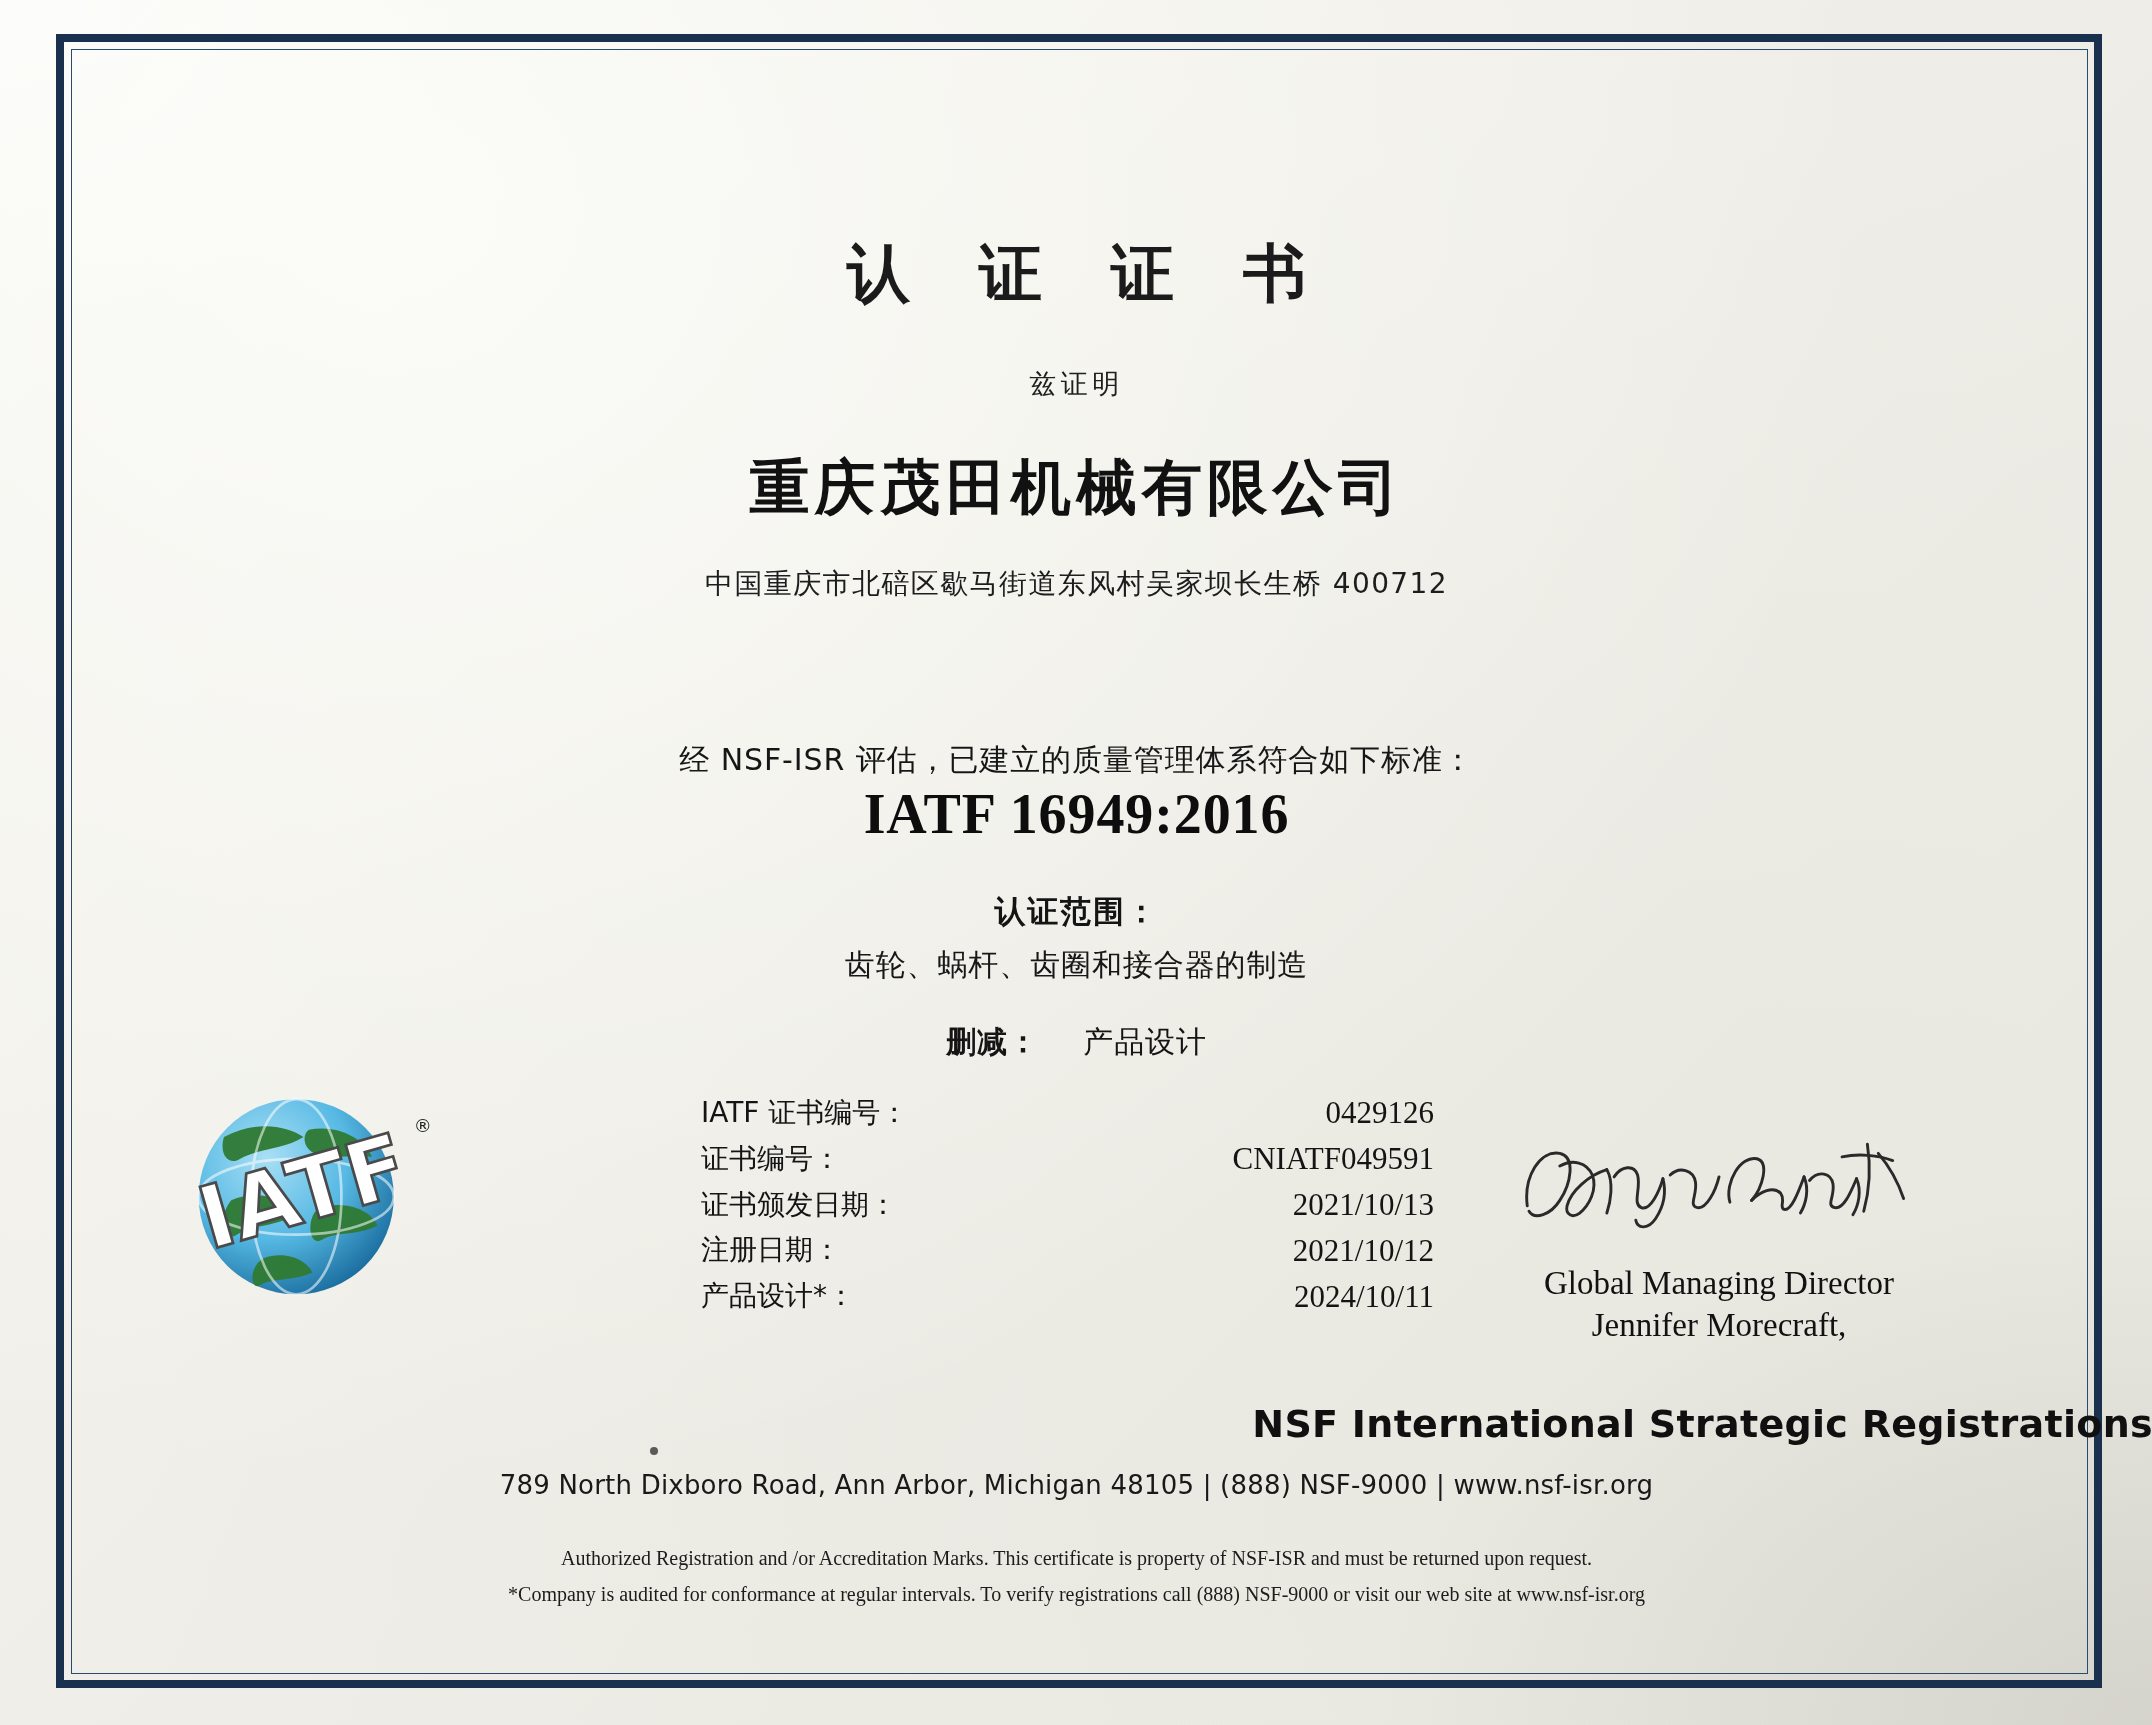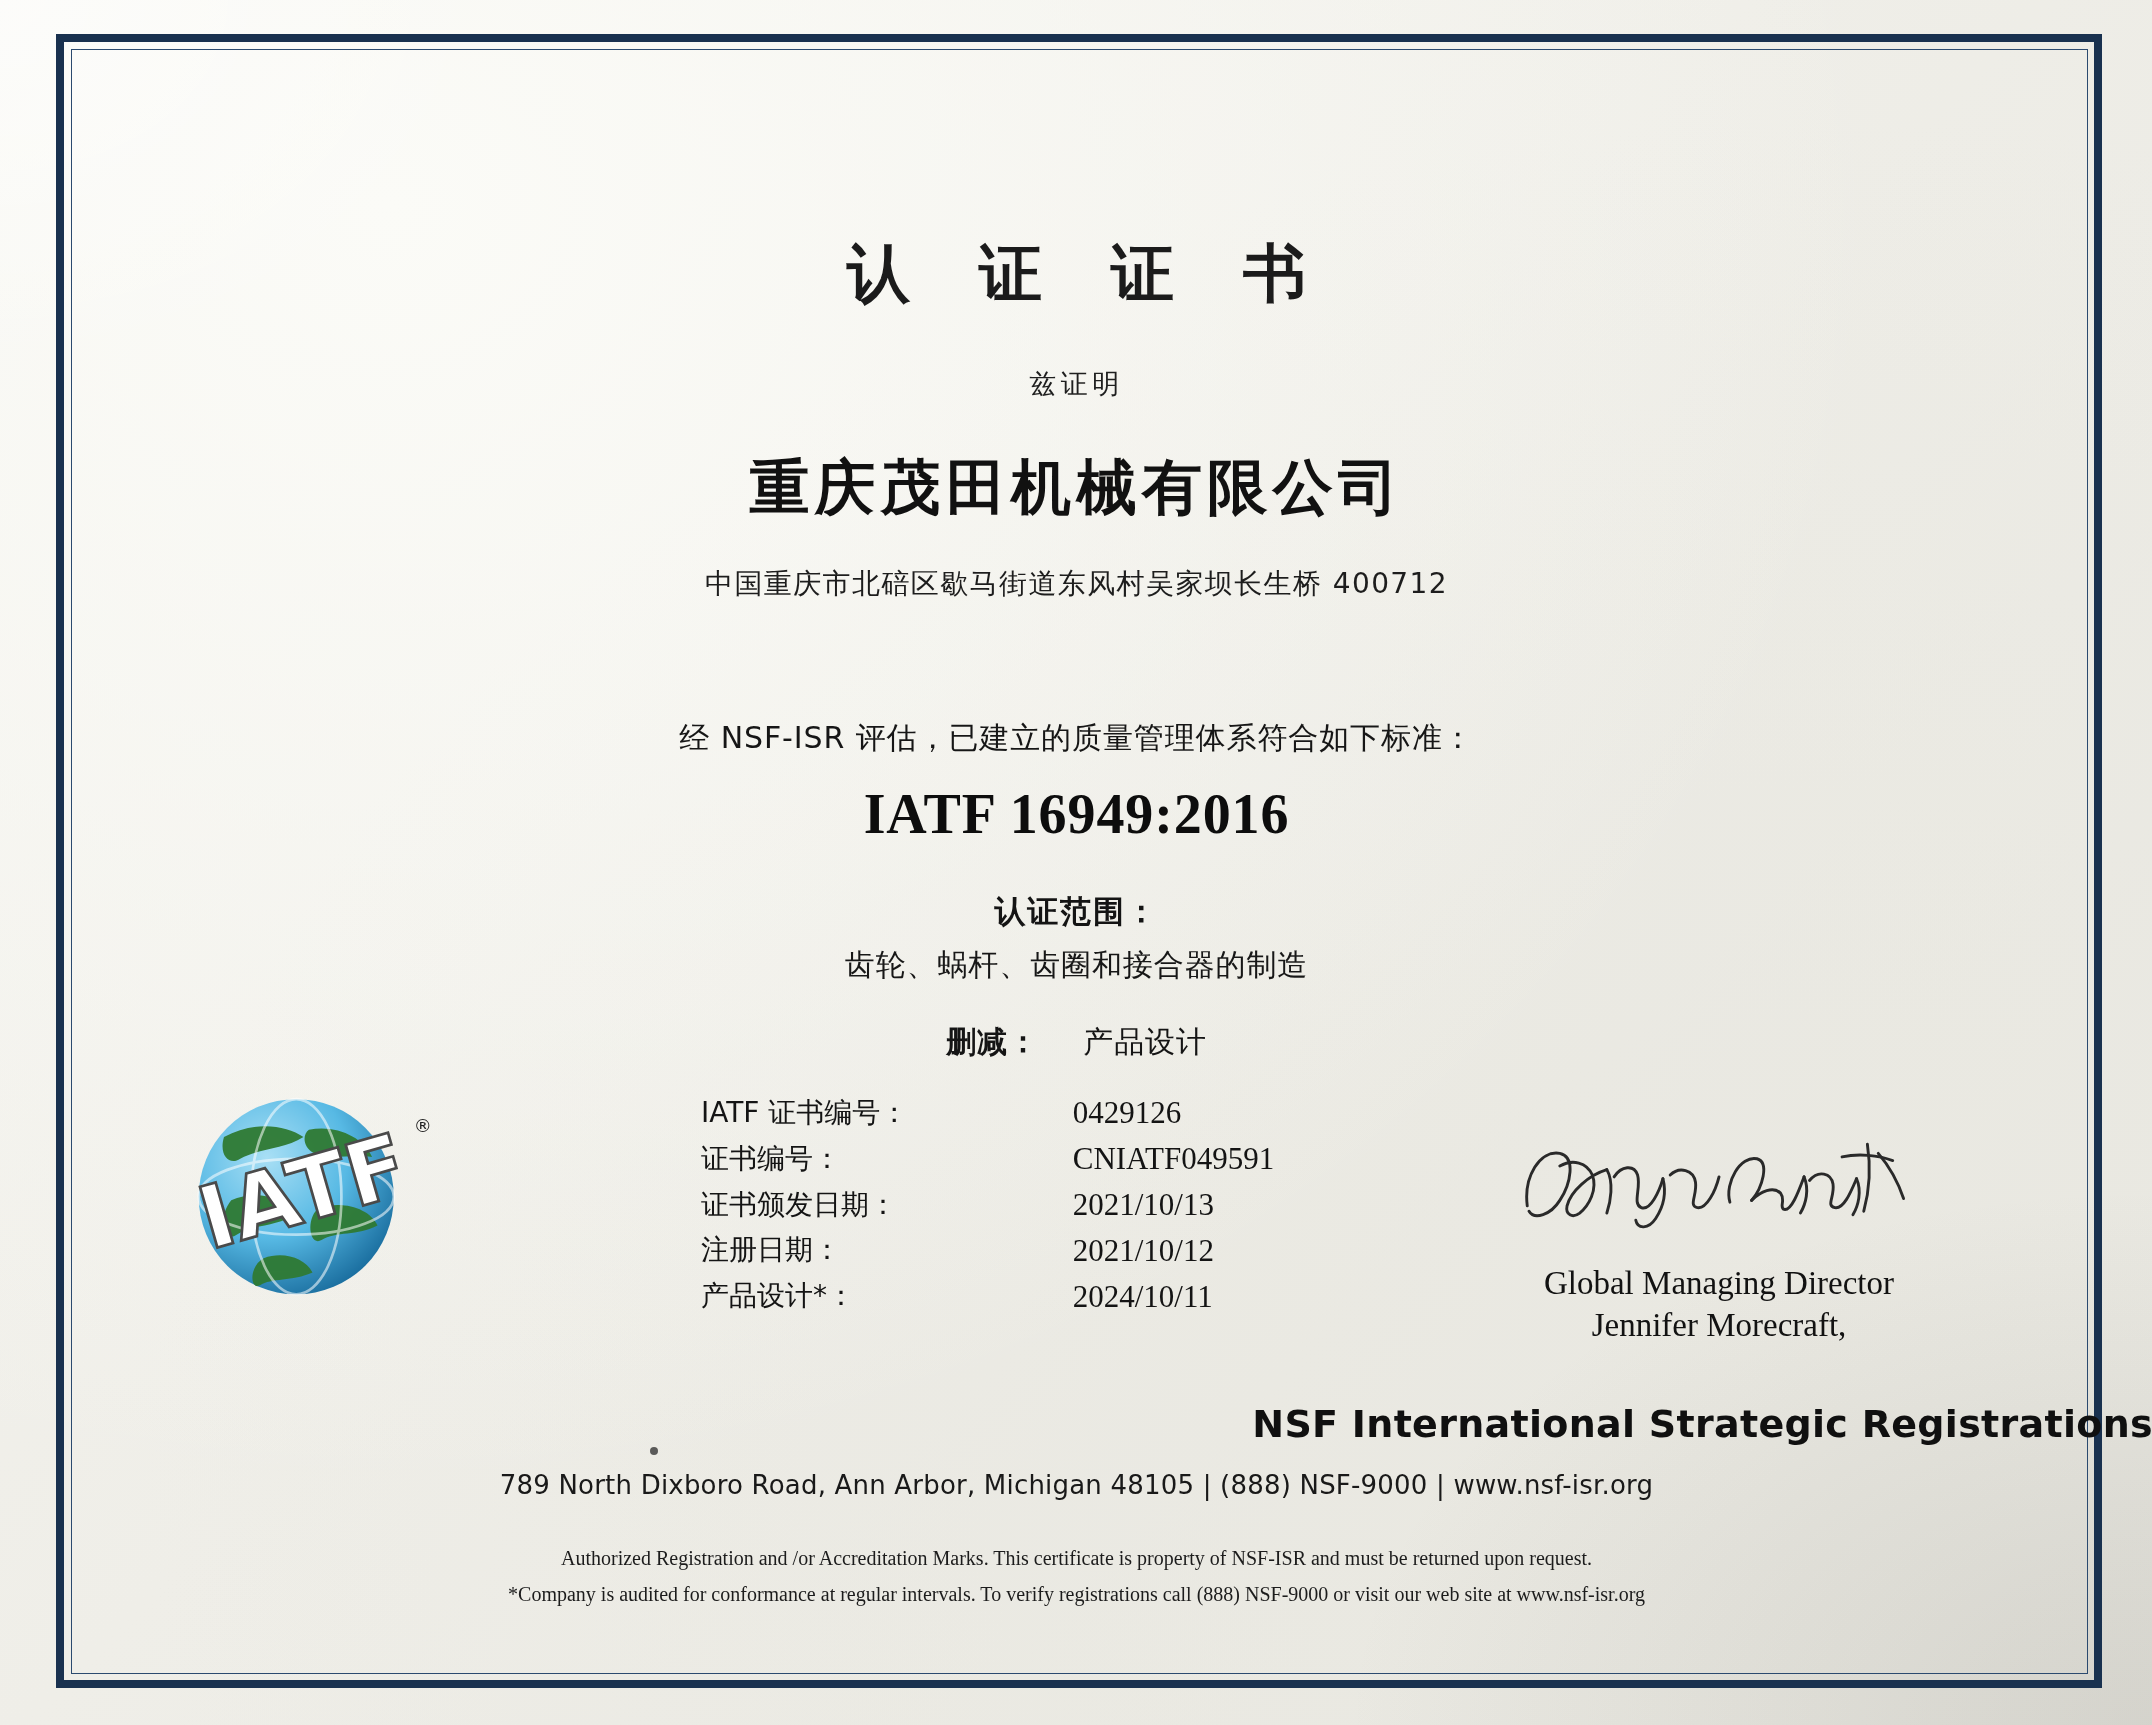--- a/index.html
+++ b/index.html
@@ -111,21 +111,21 @@
     text-align: center;
     font-family: "DejaVu Sans", sans-serif;
     font-size: 28px;
     letter-spacing: 1.4px;
     color: #1d1d1d;
   }
   .statement {
     position: absolute;
     left: 0;
     right: 0;
-    top: 718px;
+    top: 740px;
     text-align: center;
     font-family: "DejaVu Sans", sans-serif;
     font-size: 30px;
     letter-spacing: 0.9px;
     color: #161616;
   }
   .standard {
     position: absolute;
     left: 0;
     right: 0;
@@ -188,20 +188,21 @@
   .details td {
     font-family: "DejaVu Sans", sans-serif;
     font-size: 28px;
     color: #141414;
     padding: 2.7px 0 3.6px 0;
     line-height: 1.28;
     white-space: nowrap;
   }
   .details td.k { text-align: left; }
   .details td.v {
+    text-align: right;
     font-family: "Liberation Serif", serif;
     font-size: 31px;
   }
 
   
   .signature {
     position: absolute;
     left: 1520px;
     top: 1135px;
     width: 389px;

